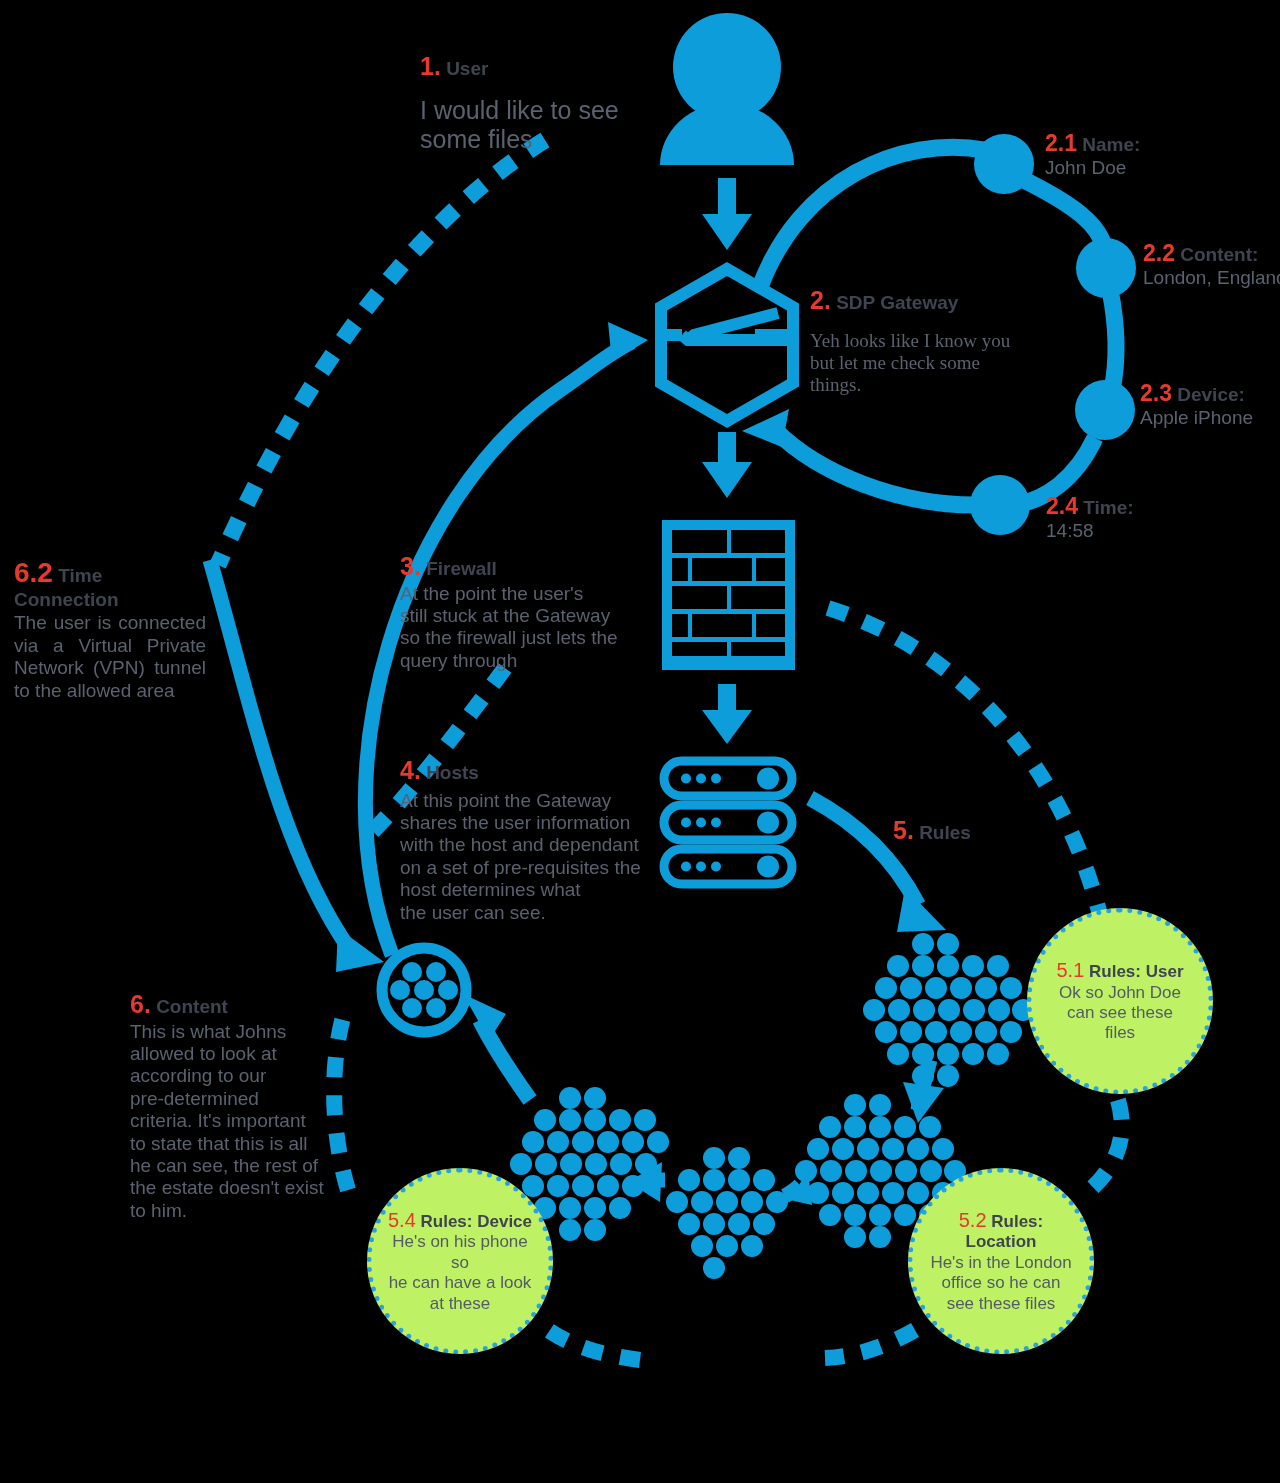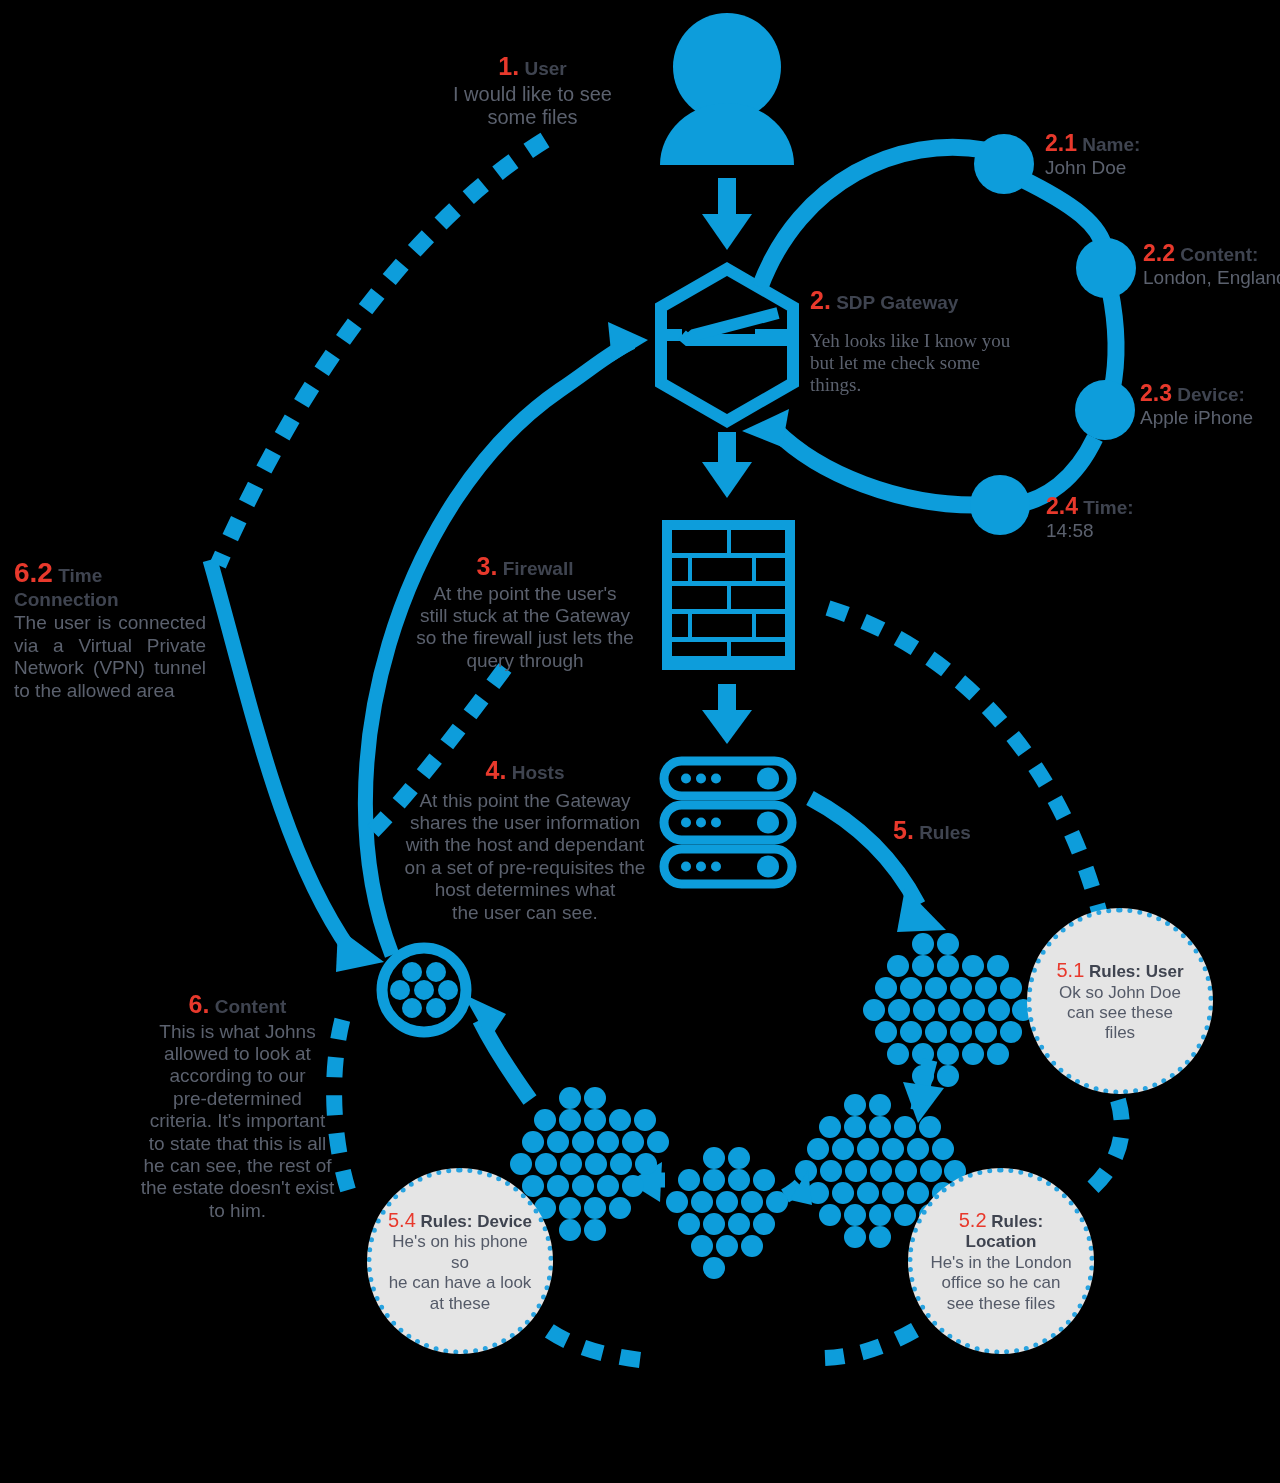--- a/index.html
+++ b/index.html
@@ -4,23 +4,23 @@
 <style>
   html,body{margin:0;padding:0;background:#000;}
   body{width:1280px;height:1483px;position:relative;overflow:hidden;
        font-family:"Liberation Sans","DejaVu Sans",sans-serif;}
   #stage{position:absolute;left:0;top:0;width:1280px;height:1483px;background:#000;}
   svg.layer{position:absolute;left:0;top:0;width:1280px;height:1483px;overflow:visible;}
   .lbl{position:absolute;color:#4a4f5c;line-height:1.18;}
   .lbl .num{color:#e8392c;font-weight:bold;}
   .lbl .ttl{color:#3f4450;font-weight:bold;}
   .lbl .body{color:#5b616e;display:block;}
-  .r-align{text-align:center;}
+  .r-align{text-align:left;}
   .l-align{text-align:left;}
-  .bubble{position:absolute;border-radius:50%;background:#e5e5e5;
+  .bubble{position:absolute;border-radius:50%;background:#bef264;
           display:flex;align-items:center;justify-content:center;
           border:5px dotted #29a3e0;box-sizing:border-box;}
   .bubble .inner{color:#545a68;text-align:center;line-height:1.2;padding:0 14px;}
   .bubble .num{color:#e8392c;font-weight:normal;}
   .bubble .ttl{color:#3f4450;font-weight:bold;}
 </style>
 </head>
 <body>
 
 <div id="stage">
@@ -308,21 +308,21 @@
       <path d="M915,1330 C880,1350 850,1357 825,1358"></path>
       <path d="M640,1360 C600,1355 570,1345 548,1330"></path>
       <path d="M348,1190 C330,1130 330,1060 345,1010"></path>
     </g>
 
   </svg>
 
   <div class="lbl r-align" style="left:420px;top:52px;width:225px;font-size:19px;">
     <div><span class="num" style="font-size:25px;">1.</span>
       <span class="ttl">User</span></div>
-    <div class="body" style="white-space:pre-line;font-size:20px;margin-top:1px;">I would like to see
+    <div class="body" style="white-space:pre-line;font-size:25px;margin-top:14px;">I would like to see
 some files</div>
   </div>
 
   <div class="lbl l-align" style="left:810px;top:286px;width:220px;font-size:19px;">
     <div><span class="num" style="font-size:25px;">2.</span>
       <span class="ttl">SDP Gateway</span></div>
     <div class="body" style="white-space:pre-line;margin-top:14px;font-family:Liberation Serif, serif;">Yeh looks like I know you
 but let me check some
 things.</div>
   </div>

